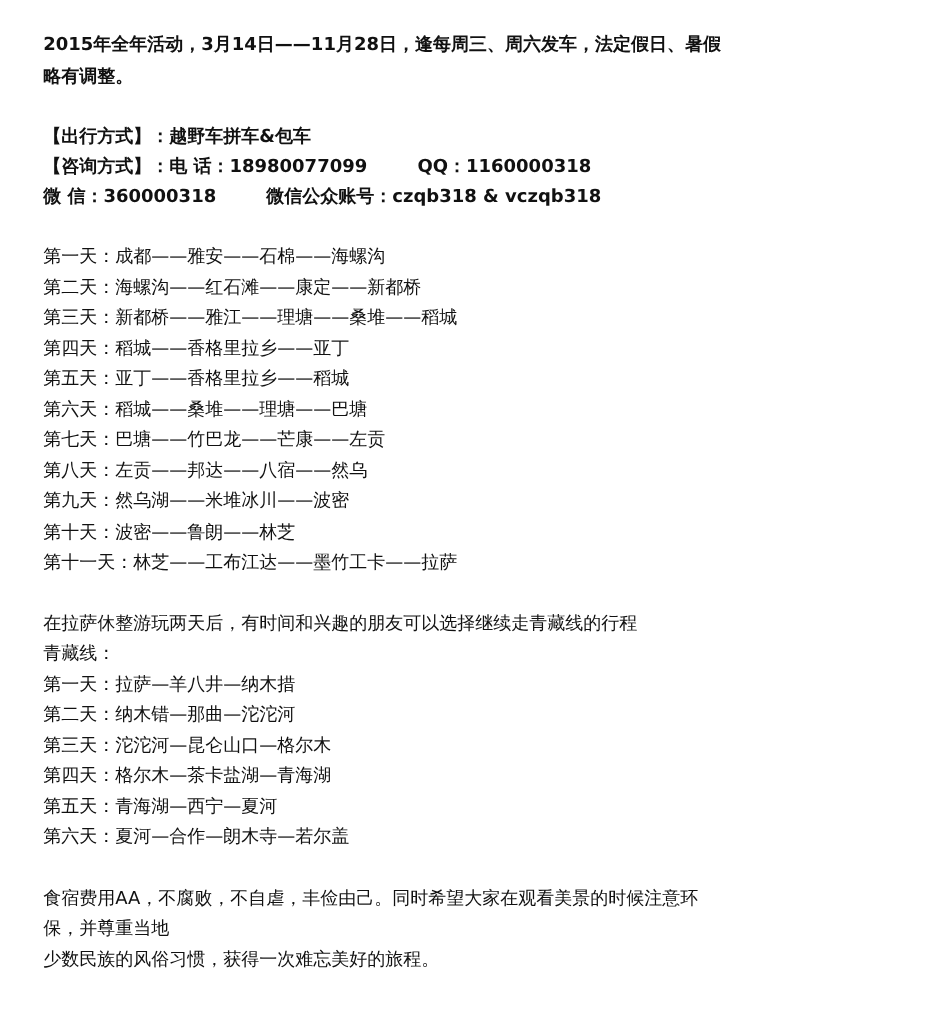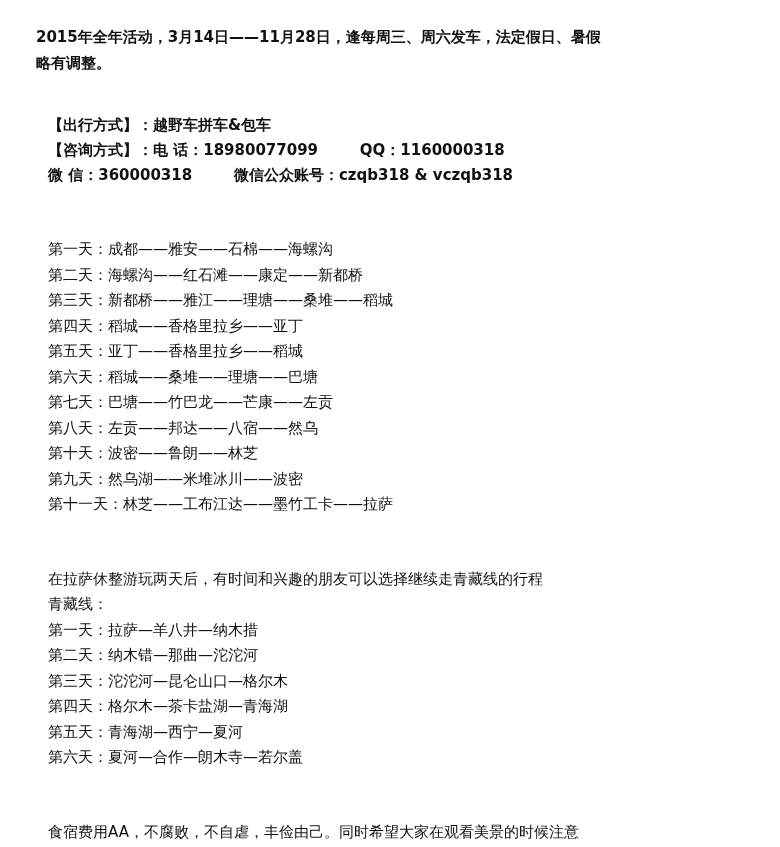--- a/index.html
+++ b/index.html
@@ -24,21 +24,21 @@
   .line {
     font-size: 15px;
     line-height: 25px;
     white-space: pre-wrap;
     color: #111111;
   }
   .spacer {
     height: 25px;
   }
   .block {
-    margin: 12px;
+    margin: 0;
     padding: 0;
   }
   .intro {
     font-weight: bold;
     font-size: 15px;
     line-height: 26px;
   }
   .contact-line {
     font-weight: bold;
     font-size: 15px;
@@ -72,22 +72,22 @@
 
   <div class="block">
     <div class="line itinerary-line">第一天：成都——雅安——石棉——海螺沟</div>
     <div class="line itinerary-line">第二天：海螺沟——红石滩——康定——新都桥</div>
     <div class="line itinerary-line">第三天：新都桥——雅江——理塘——桑堆——稻城</div>
     <div class="line itinerary-line">第四天：稻城——香格里拉乡——亚丁</div>
     <div class="line itinerary-line">第五天：亚丁——香格里拉乡——稻城</div>
     <div class="line itinerary-line">第六天：稻城——桑堆——理塘——巴塘</div>
     <div class="line itinerary-line">第七天：巴塘——竹巴龙——芒康——左贡</div>
     <div class="line itinerary-line">第八天：左贡——邦达——八宿——然乌</div>
+    <div class="line itinerary-line">第九天：然乌湖——米堆冰川——波密</div>
     <div class="line itinerary-line">第十天：波密——鲁朗——林芝</div>
-    <div class="line itinerary-line">第九天：然乌湖——米堆冰川——波密</div>
     <div class="line itinerary-line">第十一天：林芝——工布江达——墨竹工卡——拉萨</div>
   </div>
 
   <div class="spacer"></div>
 
   <div class="block">
     <div class="line itinerary-line">在拉萨休整游玩两天后，有时间和兴趣的朋友可以选择继续走青藏线的行程</div>
     <div class="line itinerary-line">青藏线：</div>
     <div class="line itinerary-line">第一天：拉萨—羊八井—纳木措</div>
     <div class="line itinerary-line">第二天：纳木错—那曲—沱沱河</div>

